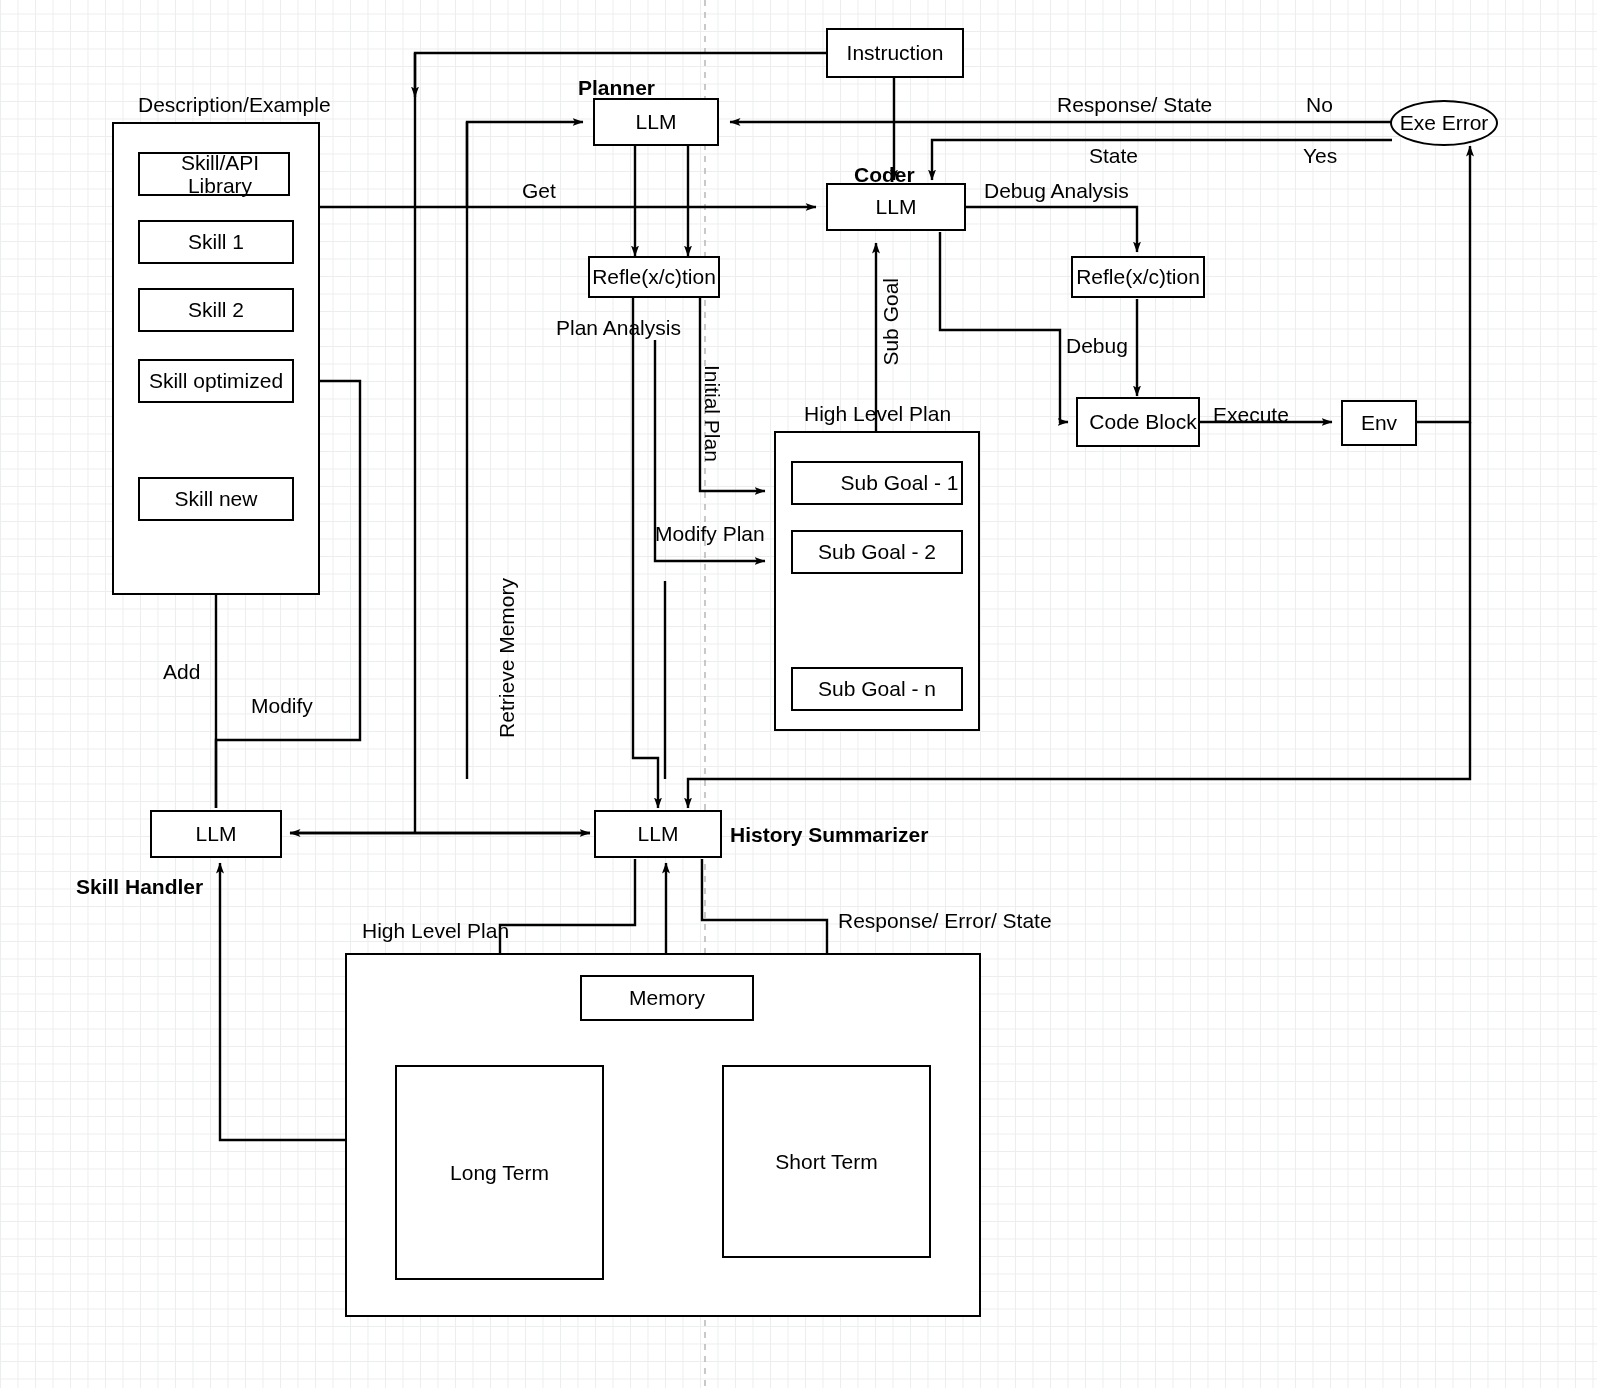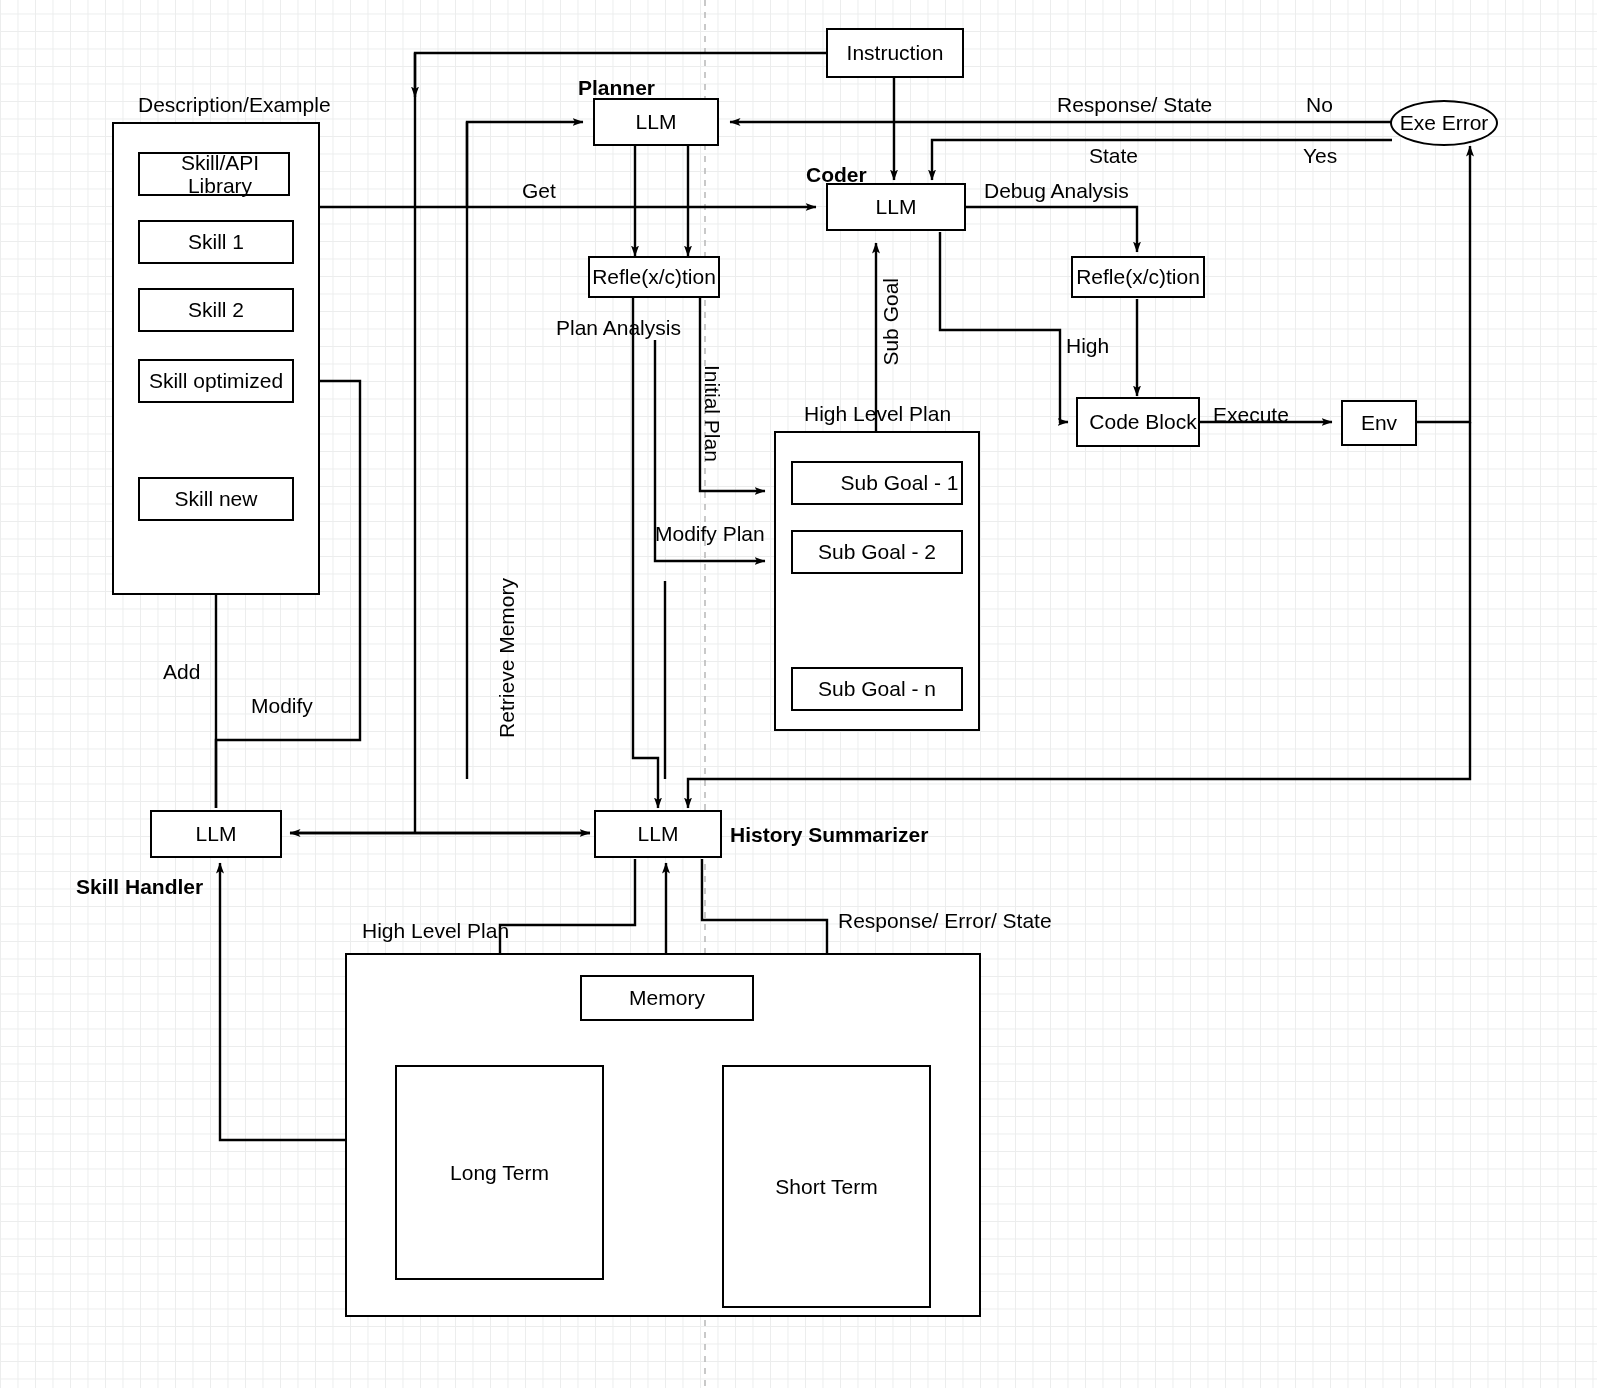--- a/index.html
+++ b/index.html
@@ -150,21 +150,21 @@
   <div class="node" style="left:138px;top:288px;width:156px;height:44px;">Skill 2</div>
   <div class="node" style="left:138px;top:359px;width:156px;height:44px;">Skill optimized</div>
   <div class="node" style="left:138px;top:477px;width:156px;height:44px;">Skill new</div>
 
   <div class="node" style="left:826px;top:28px;width:138px;height:50px;">Instruction</div>
 
   <div class="lbl bold" style="left:578px;top:77px;">Planner</div>
   <div class="node" style="left:593px;top:98px;width:126px;height:48px;">LLM</div>
   <div class="node" style="left:588px;top:256px;width:132px;height:42px;">Refle(x/c)tion</div>
 
-  <div class="lbl bold" style="left:806px;top:164px;">Coder</div>
+  <div class="lbl bold" style="left:854px;top:164px;">Coder</div>
   <div class="node" style="left:826px;top:183px;width:140px;height:48px;">LLM</div>
   <div class="node" style="left:1071px;top:256px;width:134px;height:42px;">Refle(x/c)tion</div>
   <div class="node" style="left:1076px;top:397px;width:124px;height:50px;padding-left:10px;">Code Block</div>
   <div class="node" style="left:1341px;top:400px;width:76px;height:46px;">Env</div>
   <div class="ellipse" style="left:1390px;top:100px;width:108px;height:46px;">Exe Error</div>
 
   <div class="lbl" style="left:804px;top:403px;">High Level Plan</div>
   <div class="container" style="left:774px;top:431px;width:206px;height:300px;"></div>
   <div class="node" style="left:791px;top:461px;width:172px;height:44px;padding-left:45px;">Sub Goal - 1</div>
   <div class="node" style="left:791px;top:530px;width:172px;height:44px;">Sub Goal - 2</div>
@@ -172,32 +172,32 @@
 
   <div class="node" style="left:150px;top:810px;width:132px;height:48px;">LLM</div>
   <div class="lbl bold" style="left:76px;top:876px;">Skill Handler</div>
 
   <div class="node" style="left:594px;top:810px;width:128px;height:48px;">LLM</div>
   <div class="lbl bold" style="left:730px;top:824px;">History Summarizer</div>
 
   <div class="container" style="left:345px;top:953px;width:636px;height:364px;"></div>
   <div class="node" style="left:580px;top:975px;width:174px;height:46px;">Memory</div>
   <div class="node" style="left:395px;top:1065px;width:209px;height:215px;">Long Term</div>
-  <div class="node" style="left:722px;top:1065px;width:209px;height:243px;">Short Term</div>
+  <div class="node" style="left:722px;top:1065px;width:209px;height:193px;">Short Term</div>
 
   <div class="lbl" style="left:522px;top:180px;">Get</div>
   <div class="lbl" style="left:1057px;top:94px;">Response/ State</div>
   <div class="lbl" style="left:1306px;top:94px;">No</div>
   <div class="lbl" style="left:1089px;top:145px;">State</div>
   <div class="lbl" style="left:1303px;top:145px;">Yes</div>
   <div class="lbl" style="left:984px;top:180px;">Debug Analysis</div>
   <div class="lbl" style="left:556px;top:317px;">Plan Analysis</div>
   <div class="lbl vert-down" style="left:702px;top:365px;">Initial Plan</div>
   <div class="lbl vert-up" style="left:880px;top:278px;">Sub Goal</div>
-  <div class="lbl" style="left:1066px;top:335px;">High</div>
+  <div class="lbl" style="left:1066px;top:335px;">Debug</div>
   <div class="lbl" style="left:1213px;top:404px;">Execute</div>
   <div class="lbl" style="left:655px;top:523px;">Modify Plan</div>
   <div class="lbl vert-up" style="left:496px;top:578px;">Retrieve Memory</div>
   <div class="lbl" style="left:163px;top:661px;">Add</div>
   <div class="lbl" style="left:251px;top:695px;">Modify</div>
   <div class="lbl" style="left:362px;top:920px;">High Level Plan</div>
   <div class="lbl" style="left:838px;top:910px;">Response/ Error/ State</div>
 
 </div>
 

